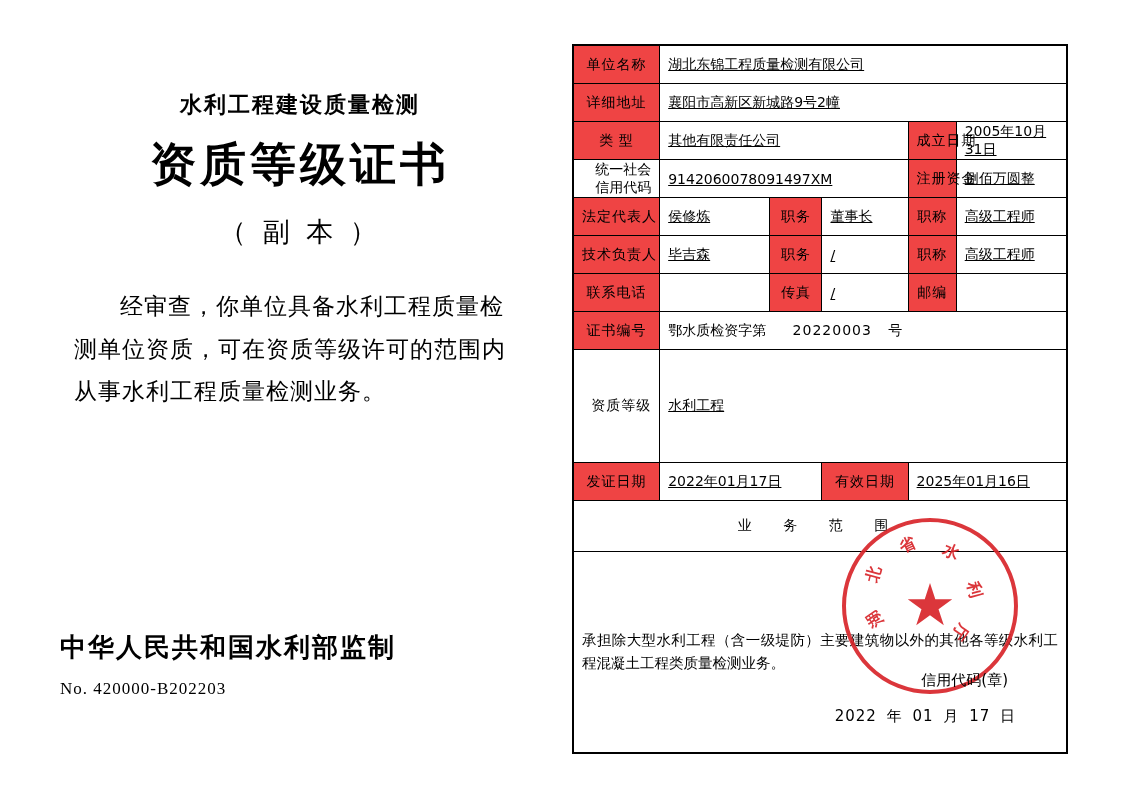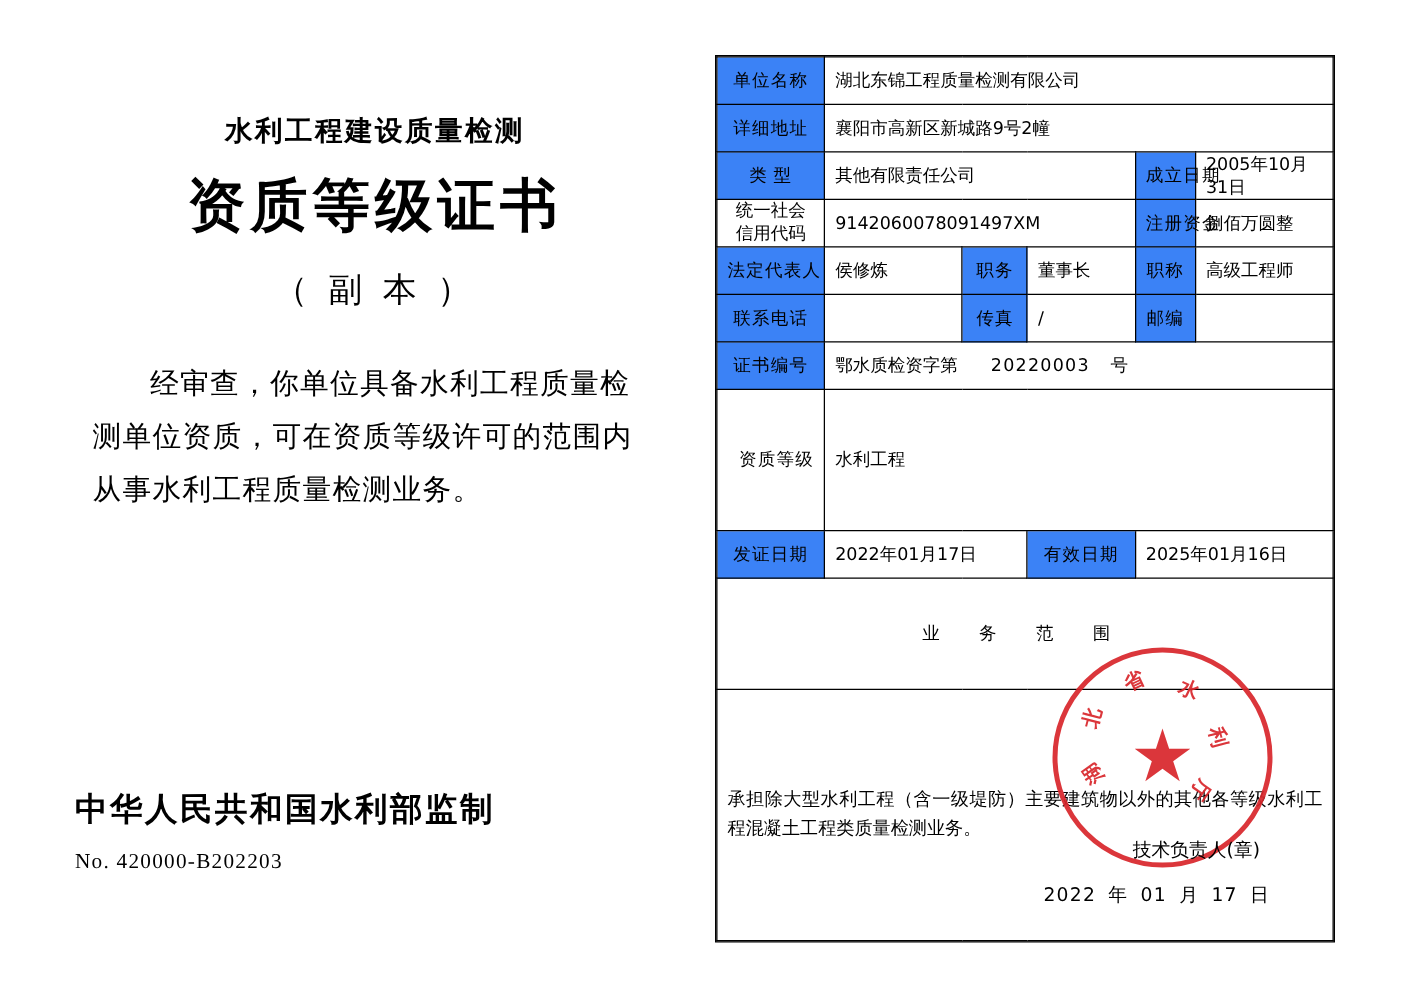--- a/index.html
+++ b/index.html
@@ -69,30 +69,31 @@
     border:1px solid #000;
     padding:0 8px;
     font-size:14px;
     vertical-align:middle;
   }
   .lbl{
     text-align:center;
     font-size:13.5px;
     letter-spacing:1px;
     white-space:nowrap;
-    background:#3b82f6;
+    background:#ef4444;
   }
   .val{
     font-family:"DejaVu Sans","Liberation Sans",sans-serif;
     font-size:15px;
     text-align:left;
+    text-decoration:underline;
   }
   .val.center{}
   .two-line{
-    text-align:center;line-height:1.25;font-size:13.5px;
+    text-align:right;line-height:1.25;font-size:13.5px;
   }
   .rowh{height:38px;}
 
   
   .certno-cell{
     font-family:"DejaVu Sans","Liberation Sans",sans-serif;
     font-size:15px;
   }
   .certno-cell .seg{margin-right:10px;}
   .certno-cell .num{letter-spacing:1px;margin:0 12px;}
@@ -212,20 +213,28 @@
 
       <tr class="rowh">
         <td class="lbl">法定代表人</td>
         <td class="val">侯修炼</td>
         <td class="lbl">职务</td>
         <td class="val">董事长</td>
         <td class="lbl">职称</td>
         <td class="val center">高级工程师</td>
       </tr>
 
+      <tr class="rowh">
+        <td class="lbl">技术负责人</td>
+        <td class="val">毕吉森</td>
+        <td class="lbl">职务</td>
+        <td class="val">/</td>
+        <td class="lbl">职称</td>
+        <td class="val center">高级工程师</td>
+      </tr>
 
       <tr class="rowh">
         <td class="lbl">联系电话</td>
         <td class="val"></td>
         <td class="lbl">传真</td>
         <td class="val">/</td>
         <td class="lbl">邮编</td>
         <td class="val center"></td>
       </tr>
 
@@ -263,21 +272,21 @@
             <div class="seal-txt" id="sealRing">
                   <span style="transform: translate(-50%, -50%) translate(-50.7874px, 35.5617px) rotate(-125deg); left: 50%; top: 50%; margin-left: 0px; margin-top: 0px; position: absolute;">湖</span>
                   <span style="transform: translate(-50%, -50%) translate(-59.8874px, -16.0468px) rotate(-75deg); left: 50%; top: 50%; margin-left: 0px; margin-top: 0px; position: absolute;">北</span>
                   <span style="transform: translate(-50%, -50%) translate(-26.2023px, -56.1911px) rotate(-25deg); left: 50%; top: 50%; margin-left: 0px; margin-top: 0px; position: absolute;">省</span>
                   <span style="transform: translate(-50%, -50%) translate(26.2023px, -56.1911px) rotate(25deg); left: 50%; top: 50%; margin-left: 0px; margin-top: 0px; position: absolute;">水</span>
                   <span style="transform: translate(-50%, -50%) translate(59.8874px, -16.0468px) rotate(75deg); left: 50%; top: 50%; margin-left: 0px; margin-top: 0px; position: absolute;">利</span>
                   <span style="transform: translate(-50%, -50%) translate(50.7874px, 35.5617px) rotate(125deg); left: 50%; top: 50%; margin-left: 0px; margin-top: 0px; position: absolute;">厅</span>
                 </div>
           </div>
 
-          <div class="issuer-org">技术负责人(章)</div>
+          <div class="issuer-org">信用代码(章)</div>
 
           <div class="issue-date-line">
             <span>2022</span>
             <span class="u">年</span>
             <span>01</span>
             <span class="u">月</span>
             <span>17</span>
             <span class="u">日</span>
           </div>
         </td>

